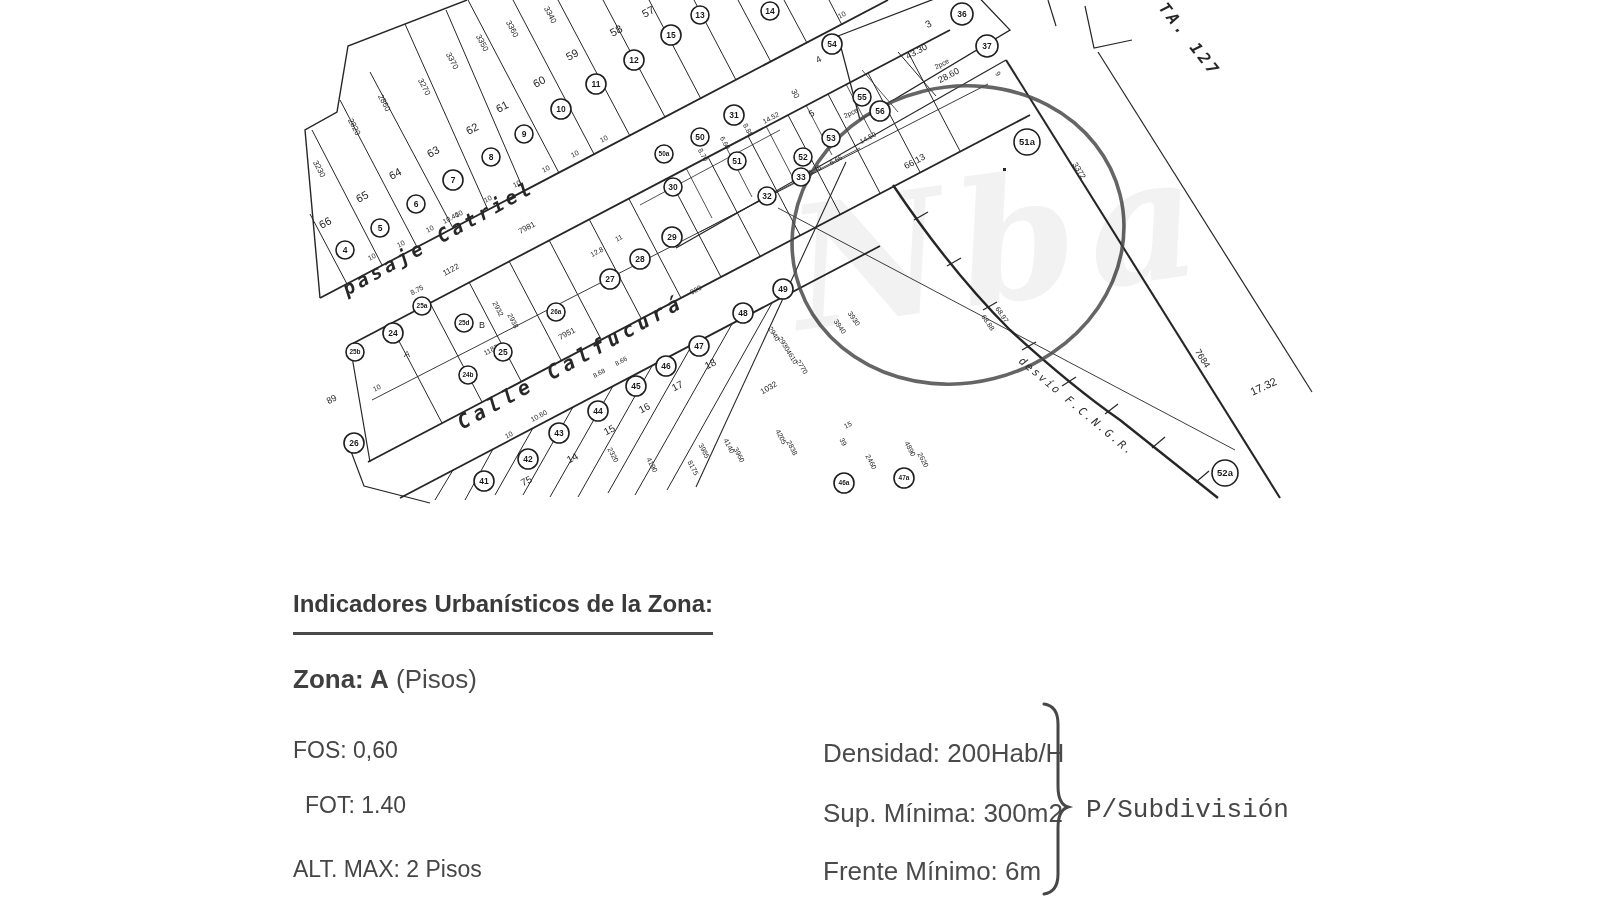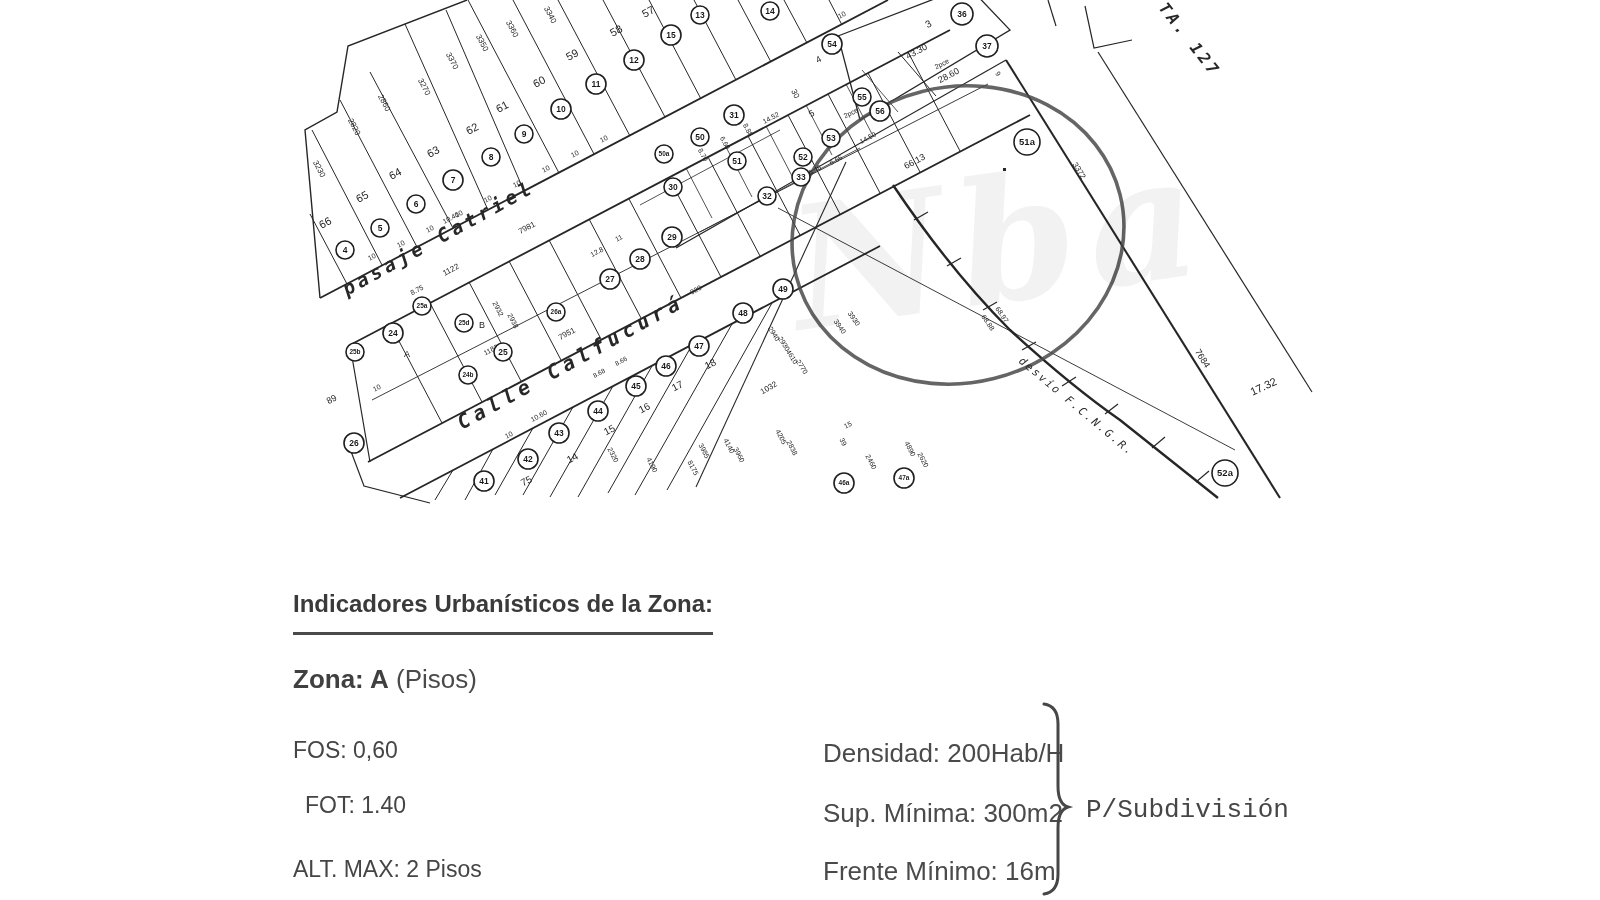--- a/index.html
+++ b/index.html
@@ -434,19 +434,19 @@
 <div id="zona-line" class="doc-text">
   <span class="b">Zona: A</span><span class="r"> (Pisos)</span>
 </div>
 
 <div id="fos-line" class="doc-text left-item">FOS: 0,60</div>
 <div id="fot-line" class="doc-text left-item">FOT: 1.40</div>
 <div id="alt-line" class="doc-text left-item">ALT. MAX: 2 Pisos</div>
 
 <div id="densidad-line" class="doc-text right-item">Densidad: 200Hab/H</div>
 <div id="sup-line" class="doc-text right-item">Sup. Mínima: 300m2</div>
-<div id="frente-line" class="doc-text right-item">Frente Mínimo: 16m</div>
+<div id="frente-line" class="doc-text right-item">Frente Mínimo: 6m</div>
 
 <svg id="brace-svg" width="50" height="205" viewBox="0 0 50 205">
   <path d="M14,6 Q28,8 28,26 L28,88 Q28,106 38,109 Q28,112 28,130 L28,176 Q28,194 14,196" fill="none" stroke="#474747" stroke-width="3" stroke-linecap="round"></path>
 </svg>
 
 <div id="psub-line" class="doc-text">P/Subdivisión</div>
 
 </body></html>

